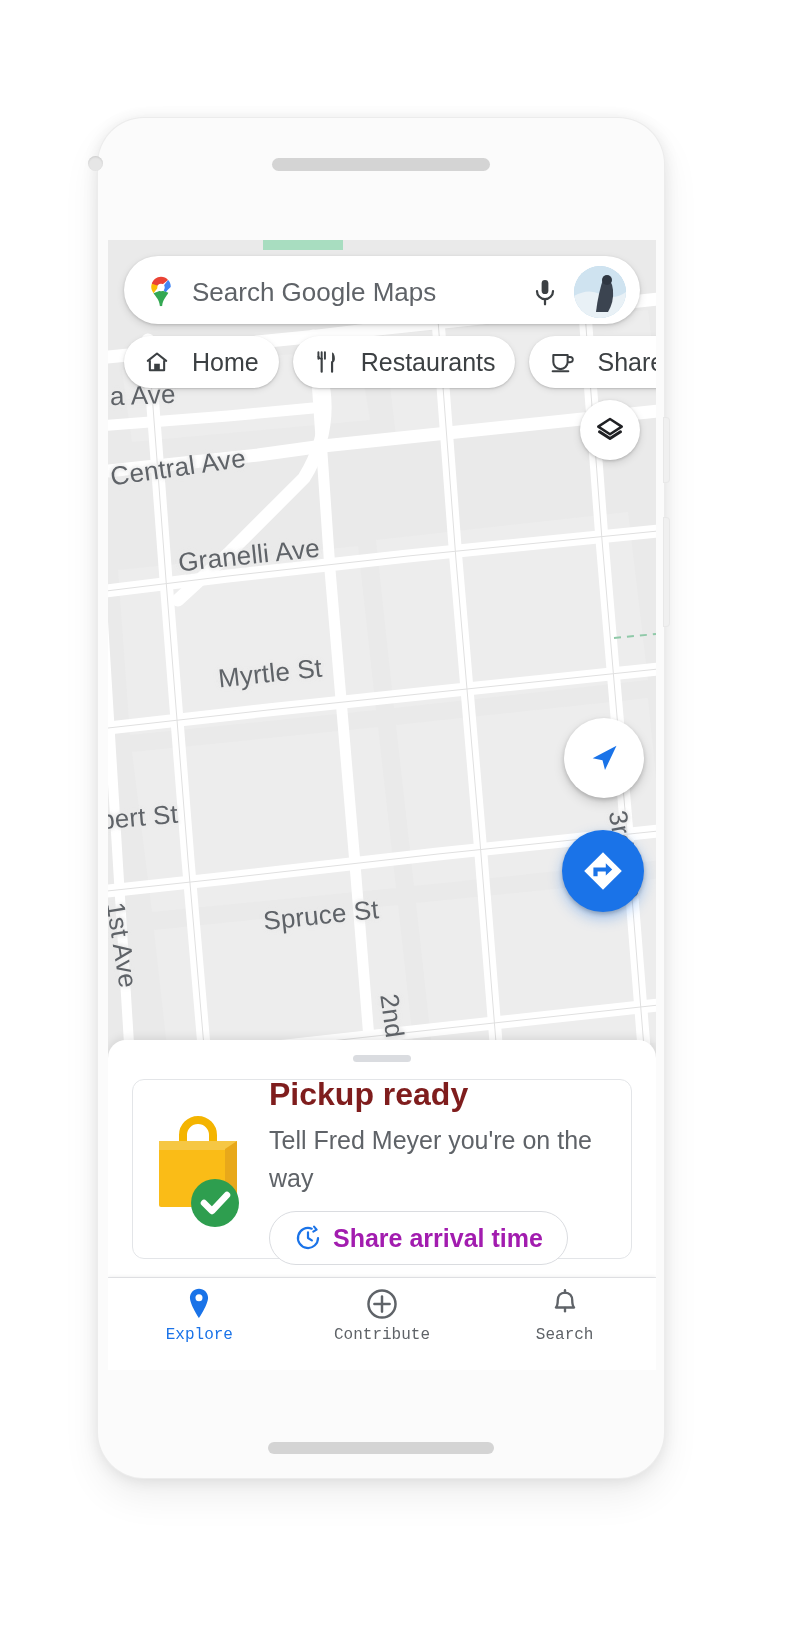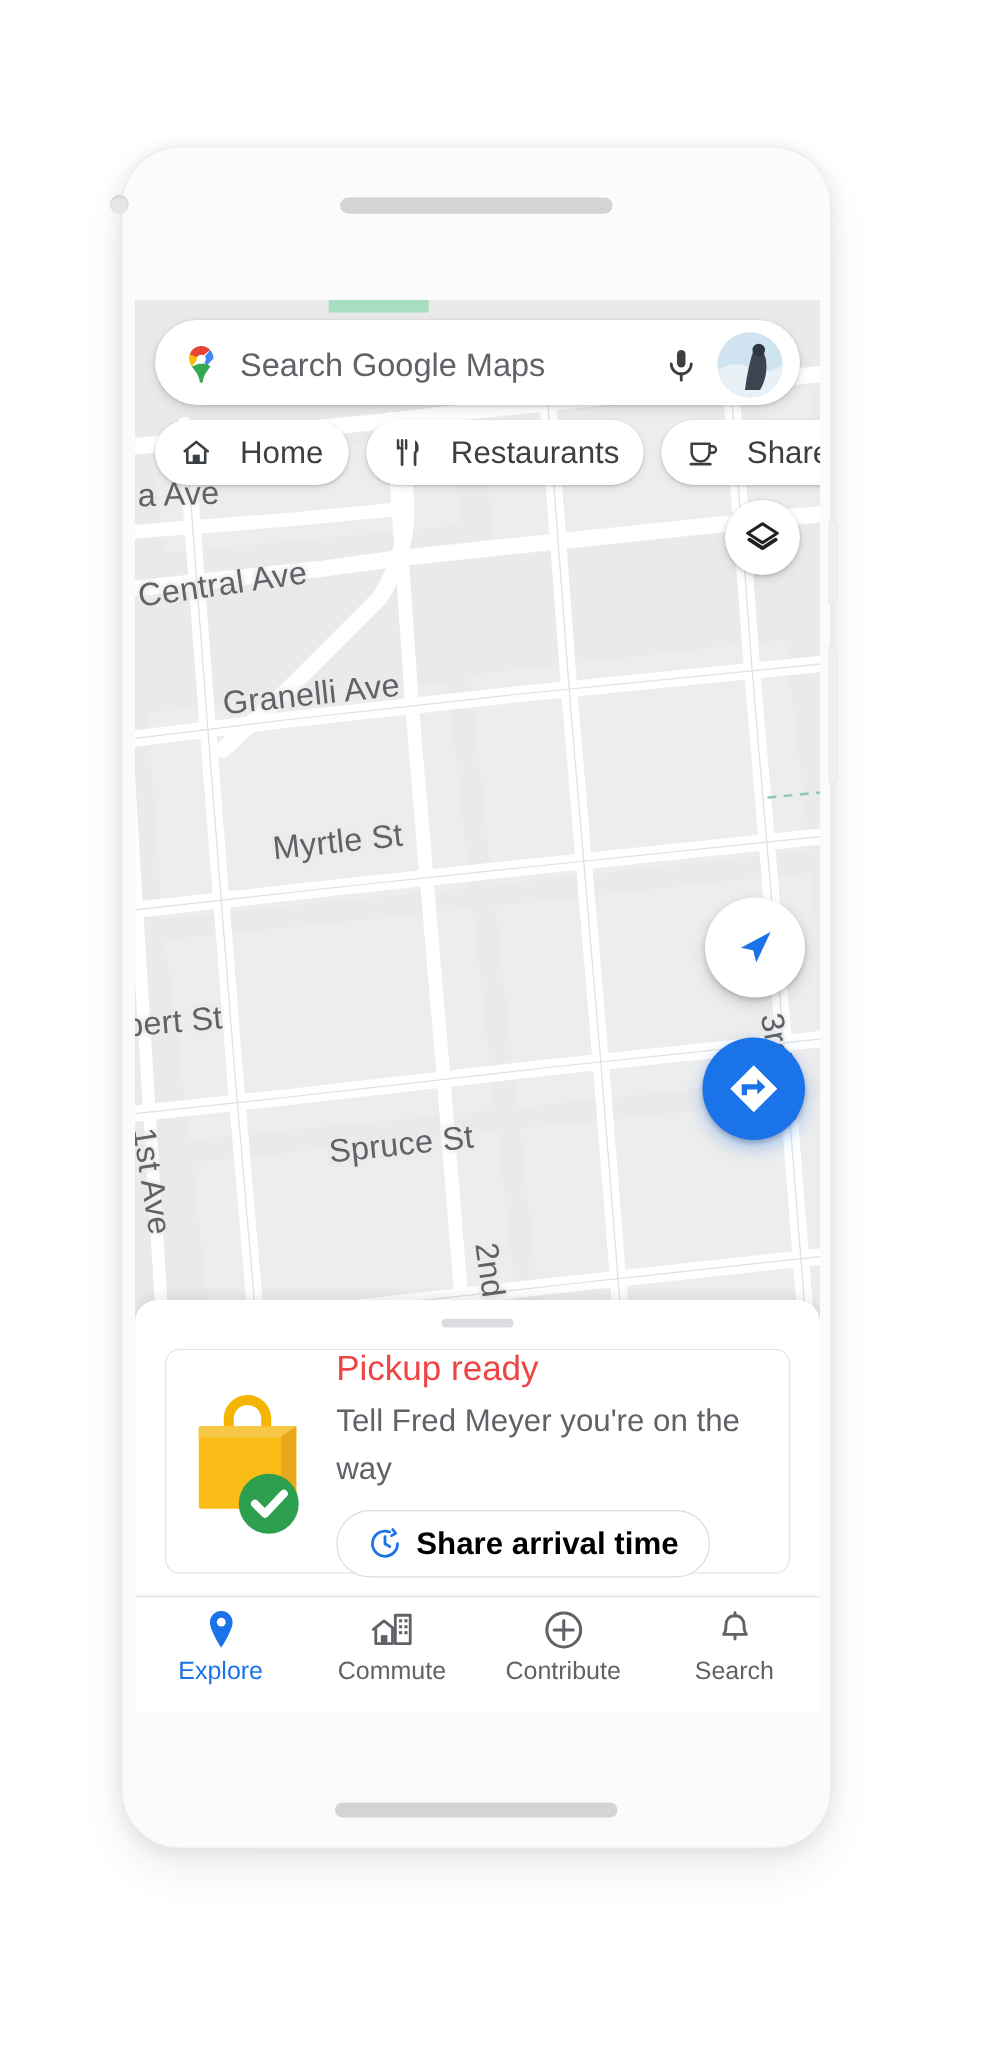--- a/index.html
+++ b/index.html
@@ -138,49 +138,49 @@
     margin: 15px auto 0;
   }
   .pickup-card {
     margin: 17px 24px 0;
     border: 1px solid #e3e5e8; border-radius: 12px;
     height: 180px; display: flex; align-items: center; padding: 0 16px 0 14px;
     background: #fff;
   }
   .bag-wrap { position: relative; width: 110px; height: 120px; flex: 0 0 auto; }
   .card-text { flex: 1; padding-left: 12px; display: flex; flex-direction: column; gap: 0; }
-  .card-title { font-size: 28px; font-weight: normal; color: #ef4444; line-height: 1.35; }
+  .card-title { font-size: 32px; font-weight: bold; color: #7f1d1d; line-height: 1.35; }
   .card-sub { font-size: 25px; color: #5f6368; line-height: 1.5; margin-top: 6px; }
   .share-btn {
     margin-top: 14px; align-self: flex-start;
     height: 54px; border: 1px solid #dadce0; border-radius: 27px;
     background: #fff; display: inline-flex; align-items: center; gap: 11px;
     padding: 0 24px; cursor: pointer;
   }
-  .share-label { color: #000000; font-size: 25px; font-weight: bold; }
+  .share-label { color: #a21caf; font-size: 25px; font-weight: bold; }
 
   .sheet-divider { margin-top: 18px; height: 1px; background: #e8eaed; }
   .explore-nearby {
     text-align: center; font-size: 30px; font-weight: bold; color: #202124;
     margin-top: 24px;
   }
 
   
   .bottomnav {
     position: absolute; left: 0; right: 0; bottom: 0;
     height: 92px; background: #fff;
     box-shadow: 0 -1px 4px rgba(0,0,0,.08);
     display: flex; align-items: flex-start; justify-content: space-around;
     padding-top: 8px;
   }
   .navitem {
     display: flex; flex-direction: column; align-items: center; gap: 4px;
     cursor: pointer; width: 106px;
   }
-  .navlabel { font-size: 20px; color: #5f6368; white-space: nowrap; }
+  .navlabel { font-size: 16px; color: #5f6368; white-space: nowrap; font-family: Liberation Mono, monospace; }
   .navitem.active .navlabel { color: #1a73e8; }
   .navicon { height: 36px; display: flex; align-items: center; justify-content: center; }
 </style>
 </head>
 <body>
 
 <div class="stage">
 
   <div class="phone">
     <div class="phone-btn-power"></div>
@@ -381,37 +381,20 @@
       <div class="navitem active">
         <div class="navicon">
           <svg width="28" height="34" viewBox="0 0 24 30">
             <path d="M12 1.6c-4.4 0-8 3.5-8 7.9 0 5.9 8 18 8 18s8-12.1 8-18c0-4.4-3.6-7.9-8-7.9z" fill="#1a73e8"></path>
             <circle cx="12" cy="9.5" r="3.1" fill="#ffffff"></circle>
           </svg>
         </div>
         <div class="navlabel">Explore</div>
       </div>
 
-      <div class="navitem">
-        <div class="navicon">
-          <svg width="34" height="32" viewBox="0 0 30 26">
-            <path d="M1.5 12.6 L9 6.6 L16.5 12.6" fill="none" stroke="#5f6368" stroke-width="2" stroke-linecap="round" stroke-linejoin="round"></path>
-            <path d="M3.2 12 V22.6 H15 V12" fill="none" stroke="#5f6368" stroke-width="2" stroke-linejoin="round"></path>
-            <rect x="6.8" y="16.6" width="4.6" height="6" fill="#5f6368"></rect>
-            <path d="M17 22.6 V2.6 H27.5 V22.6 Z" fill="none" stroke="#5f6368" stroke-width="2" stroke-linejoin="round"></path>
-            <rect x="19.6" y="5.4" width="2.2" height="2.2" fill="#5f6368"></rect>
-            <rect x="23.4" y="5.4" width="2.2" height="2.2" fill="#5f6368"></rect>
-            <rect x="19.6" y="9.6" width="2.2" height="2.2" fill="#5f6368"></rect>
-            <rect x="23.4" y="9.6" width="2.2" height="2.2" fill="#5f6368"></rect>
-            <rect x="19.6" y="13.8" width="2.2" height="2.2" fill="#5f6368"></rect>
-            <rect x="23.4" y="13.8" width="2.2" height="2.2" fill="#5f6368"></rect>
-          </svg>
-        </div>
-        <div class="navlabel">Commute</div>
-      </div>
 
 
       <div class="navitem">
         <div class="navicon">
           <svg width="32" height="32" viewBox="0 0 26 26">
             <circle cx="13" cy="13" r="11" fill="none" stroke="#5f6368" stroke-width="2"></circle>
             <path d="M13 6.8 V19.2 M6.8 13 H19.2" stroke="#5f6368" stroke-width="2" stroke-linecap="round"></path>
           </svg>
         </div>
         <div class="navlabel">Contribute</div>

